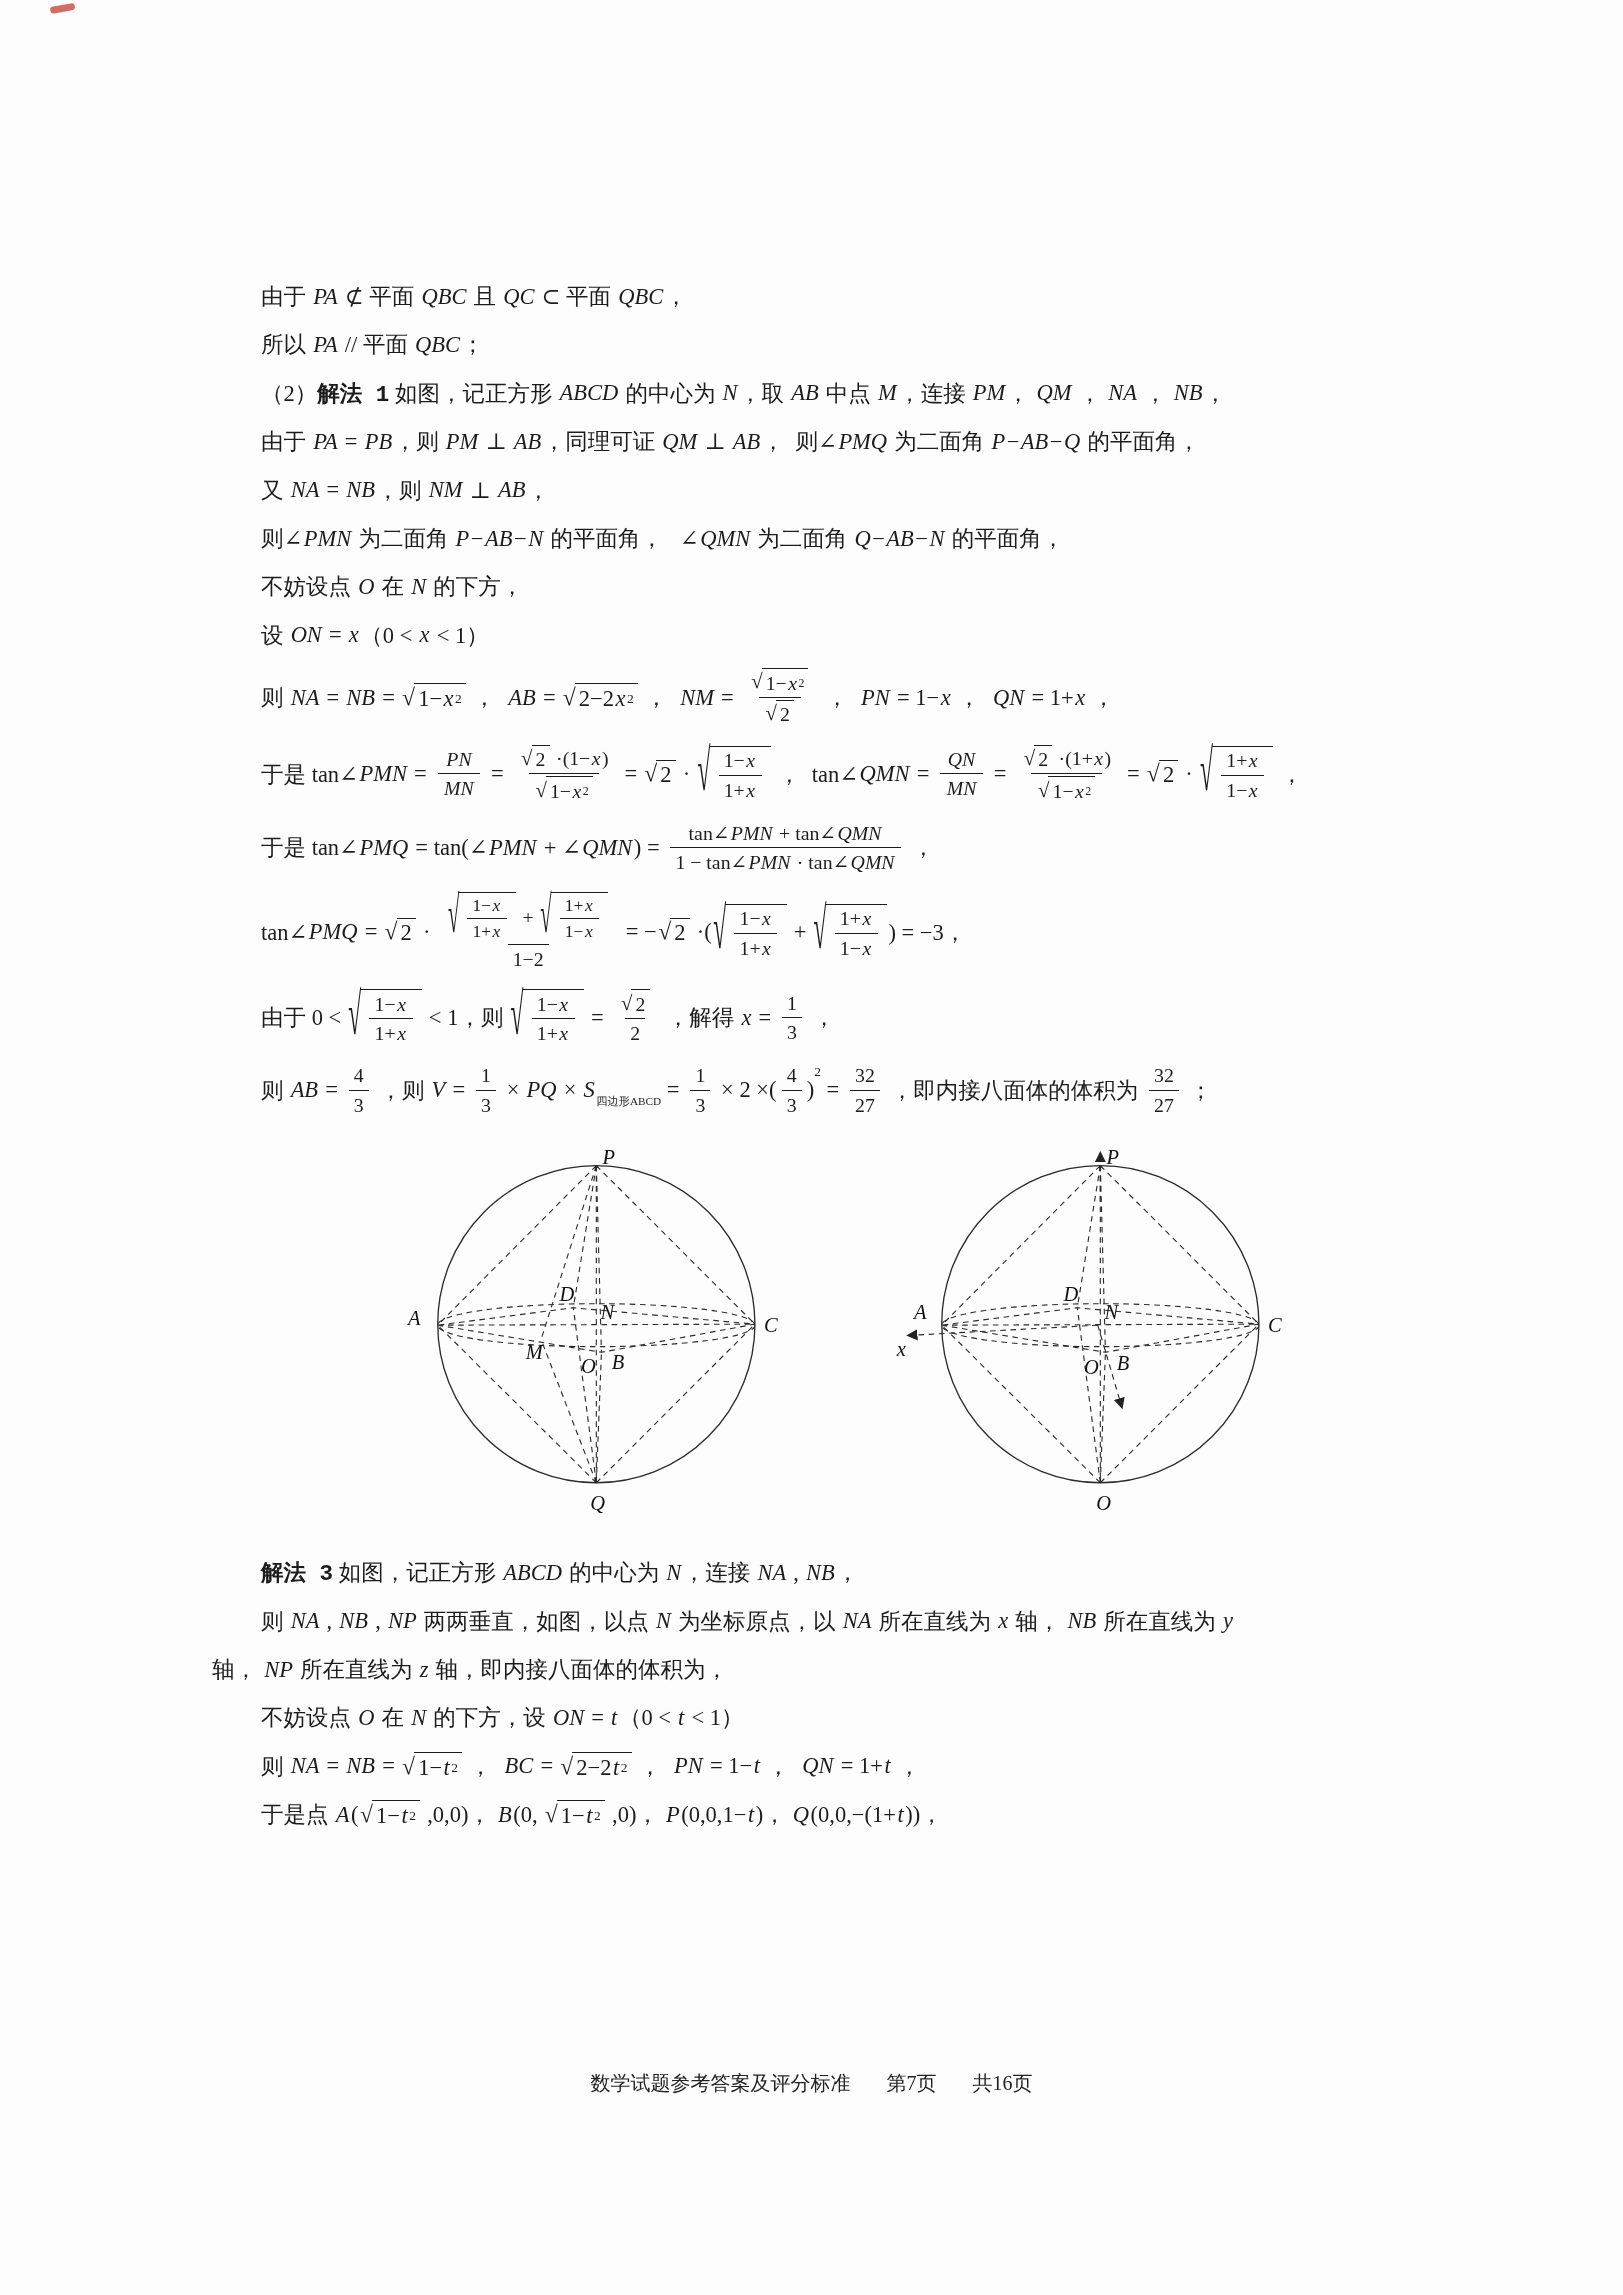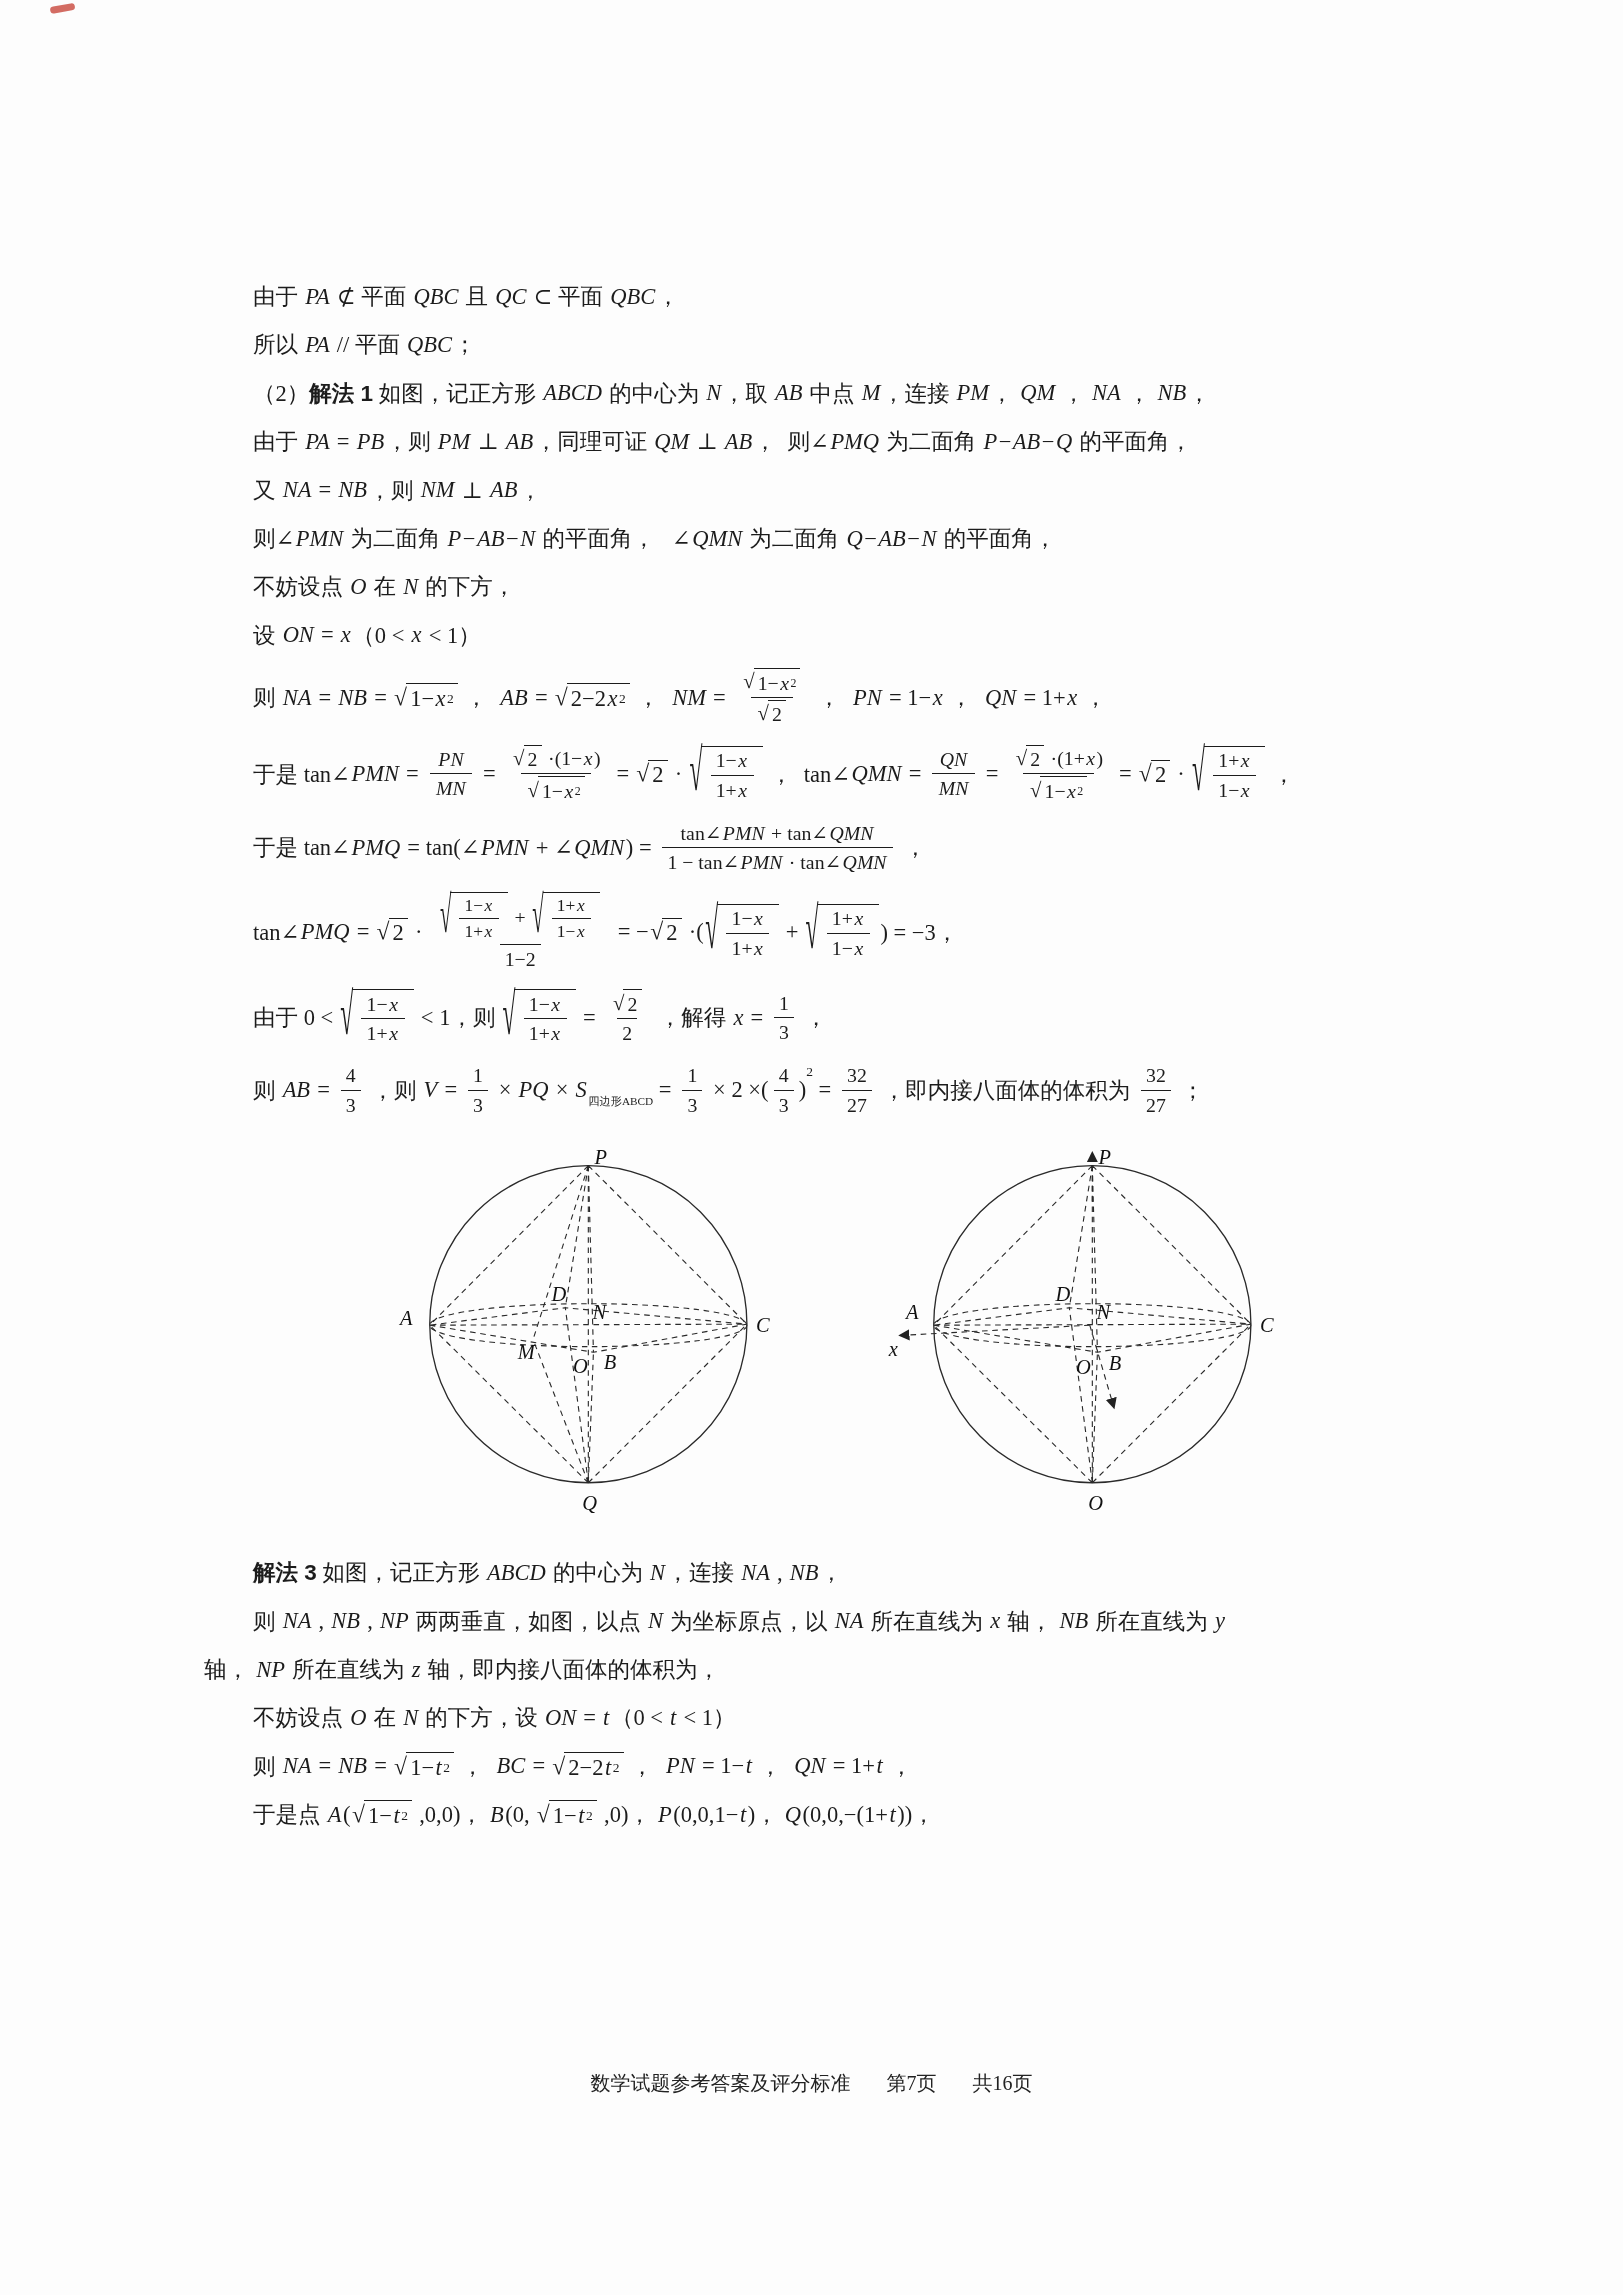--- a/index.html
+++ b/index.html
@@ -1,25 +1,25 @@
 <!DOCTYPE html>
 <html style="font-size:8.2px"><head>
 <meta charset="utf-8">
 <style>
   html,body{margin:0;padding:0;background:#ffffff;}
   .page{position:relative;width:1623px;height:2295px;background:#fdfdfd;overflow:hidden;
         font-family:"Liberation Serif","DejaVu Serif",serif;color:#1c1c1c;}
   .artifact{position:absolute;left:50px;top:5.1px;width:24.5px;height:6.6px;background:#c43b2f;
         border-radius:3.6px;opacity:.75;transform:rotate(-10deg);}
-  .content{position:absolute;left:204px;top:276px;width:1288px;}
+  .content{position:absolute;left:212px;top:276px;width:1288px;}
   .line{display:flex;align-items:center;margin:5.1px 0 17.4px 49px;font-size:22.5px;white-space:pre;}
   .line.noind{margin-left:0;}
   .tx{white-space:pre;}
   .vr{font-style:italic;padding:0 1.5px;white-space:pre;}
-  .bd{font-family:Liberation Sans, sans-serif;font-weight:700;white-space:pre;}
+  .bd{font-family:Liberation Mono, monospace;font-weight:700;white-space:pre;}
   .line > sup{font-size:0.6em;align-self:flex-start;margin-top:1px;}
   .line > sub{font-size:0.5em;align-self:flex-end;margin-bottom:8px;}
   .fr{display:inline-flex;flex-direction:column;align-items:center;text-align:center;
       font-size:0.88em;line-height:1.25;margin:0 5.1px;vertical-align:middle;}
   .fr .num{padding:0 5.1px 1.5px;display:inline-flex;align-items:center;justify-content:center;}
   .fr .den{border-top:1.5px solid #1c1c1c;padding:2px 5.1px 0;display:inline-flex;align-items:center;justify-content:center;}
   .sq{display:inline-flex;align-items:center;margin:0 1.5px;}
   .sq .rad{line-height:1;margin-right:-1px;font-size:1.05em;}
   .sq .rad.big{transform:scaleY(2.5);transform-origin:60% 55%;}
   .sq .rdc{border-top:1.5px solid #1c1c1c;padding:1.5px 4.1px 0;display:inline-flex;align-items:center;white-space:pre;}

